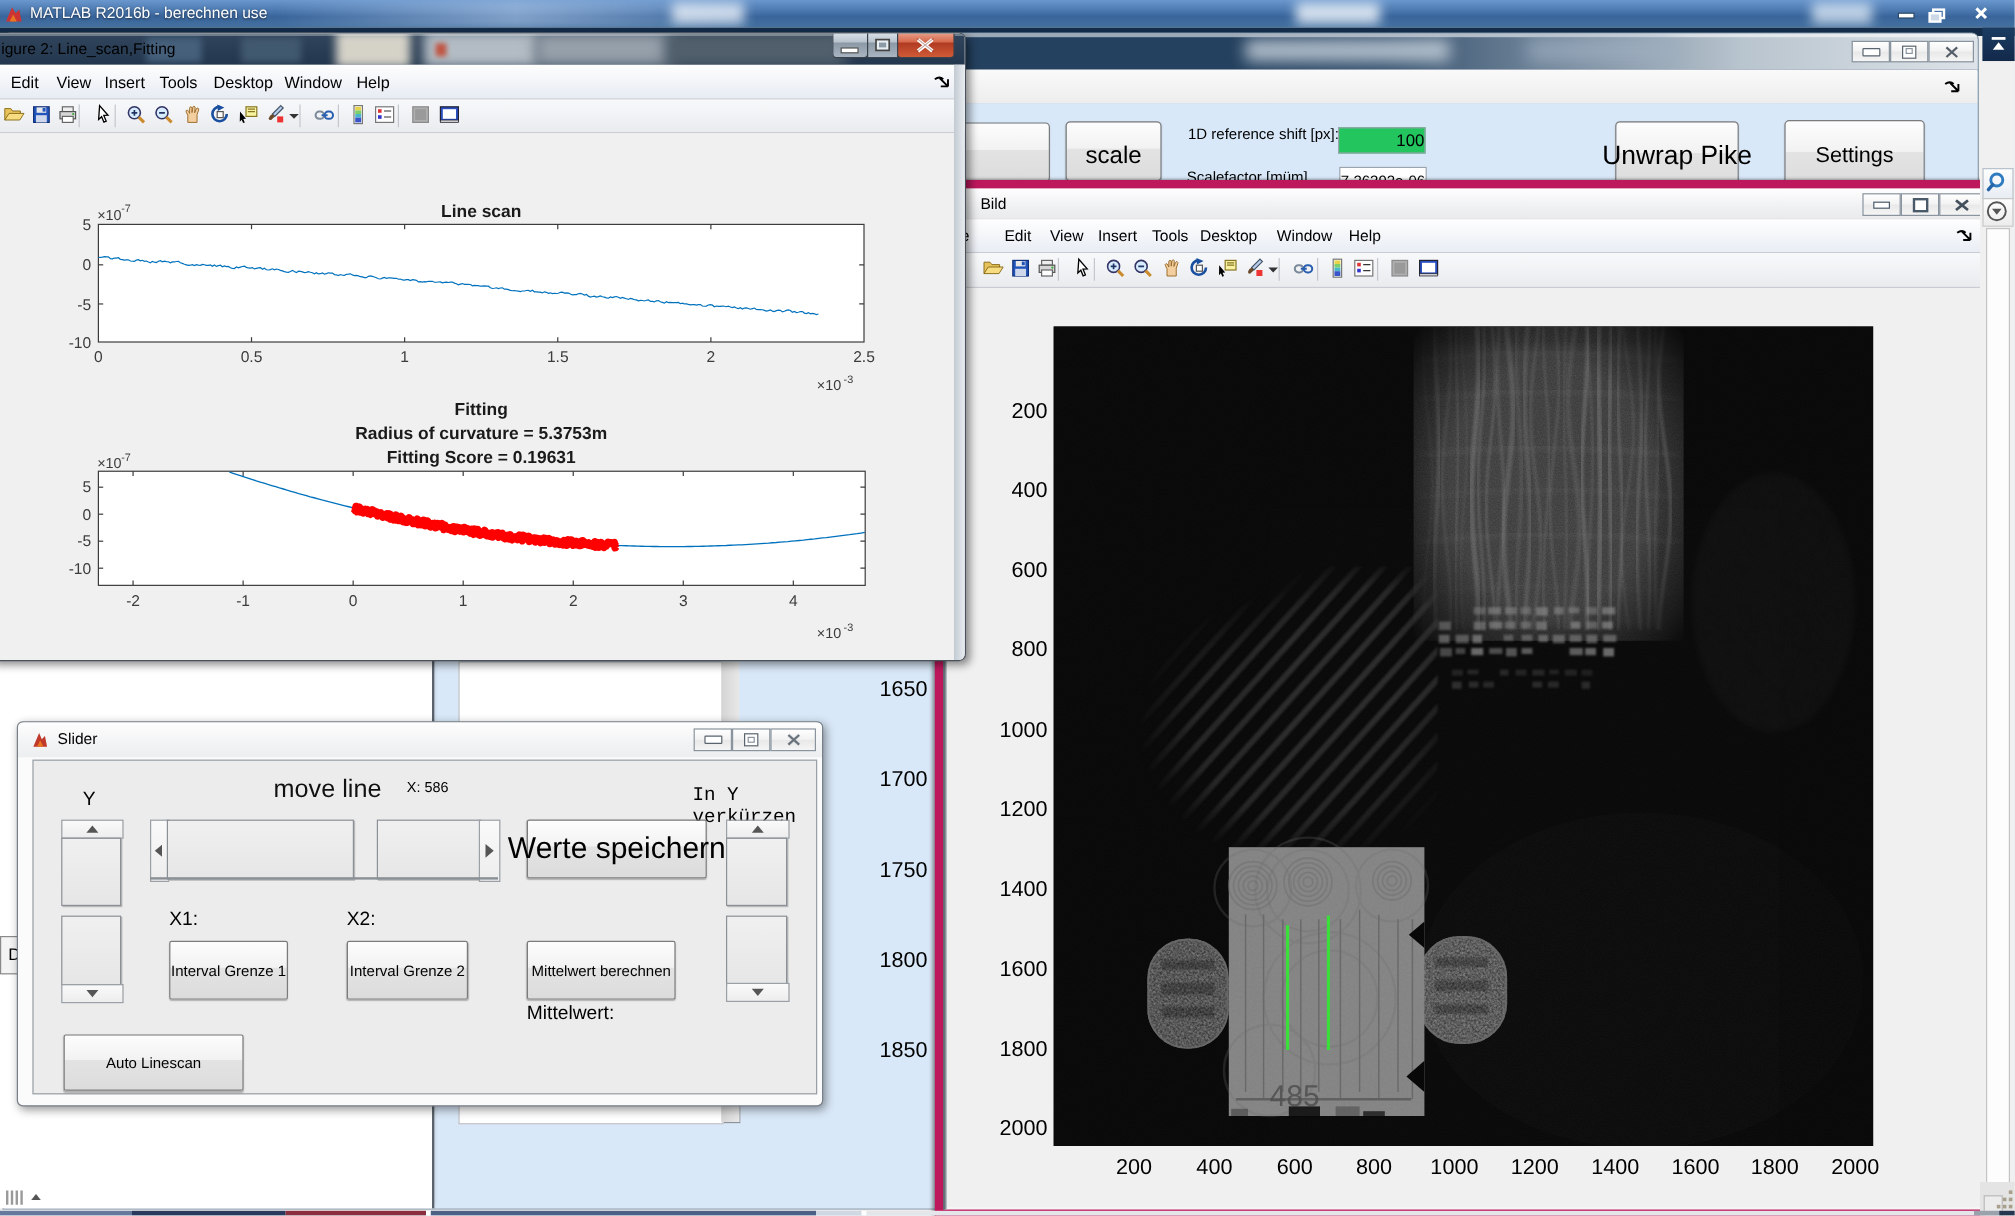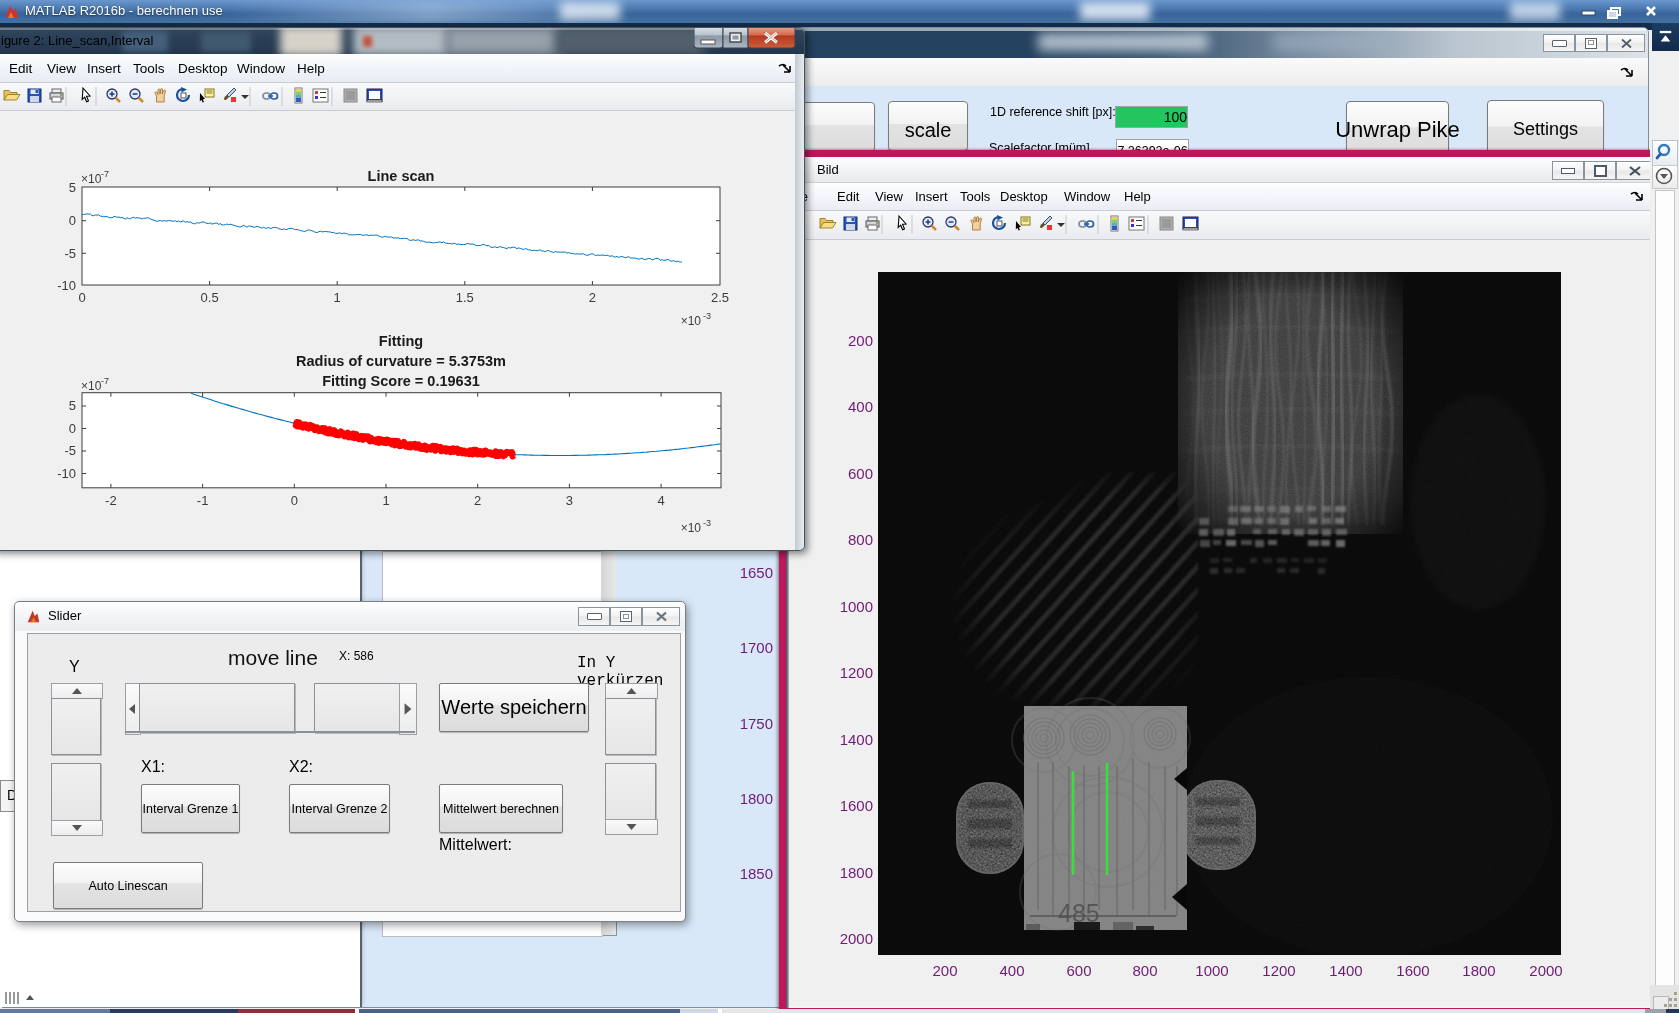--- a/index.html
+++ b/index.html
@@ -1,20 +1,20 @@
 <!DOCTYPE html>
 <html><head>
 <meta charset="utf-8">
 <style>
 html,body{margin:0;padding:0;}
 body{width:1679px;height:1013px;position:relative;overflow:hidden;background:#f0f0f0;font-family:"Liberation Sans",sans-serif;}
 .abs{position:absolute;}
 .btn3d{position:absolute;white-space:nowrap;background:linear-gradient(#fdfdfd,#f2f2f2 45%,#e3e3e3 46%,#dcdcdc);border:1px solid #7b7b7b;border-radius:3px;color:#000;display:flex;align-items:center;justify-content:center;box-shadow:0 1px 1px rgba(0,0,0,.25);}
 .capbtn{position:absolute;background:linear-gradient(#ffffff,#f2f2f2 48%,#e8e8e8 52%,#f5f5f5);border:1px solid #8a949e;display:flex;align-items:center;justify-content:center;}
-.ticklabel{position:absolute;color:#701a75;font-size:15px;}
+.ticklabel{position:absolute;color:#000000;font-size:18px;}
 </style>
 </head>
 <body>
 <svg width="0" height="0" style="position:absolute">
 <defs>
 <g id="i-open">
         <path d="M1 13 L1 3.5 L6 3.5 L7.5 5.5 L14 5.5 L14 7.5 L1 13" fill="#e8c35a" stroke="#8a6d1a" stroke-width="0.8"></path>
         <path d="M1 13 L4.5 7.5 L17 7.5 L13.5 13 Z" fill="#f7dc82" stroke="#8a6d1a" stroke-width="0.8"></path>
       </g>
 <g id="i-save">
@@ -501,21 +501,21 @@
 
   <div class="abs" style="left:0;top:0;width:100%;height:26px;background:linear-gradient(#31455c,#22364d);overflow:hidden;">
     <div class="abs" style="left:129px;top:3px;width:46px;height:21px;background:#46607c;filter:blur(3px);"></div>
     <div class="abs" style="left:208px;top:3px;width:50px;height:21px;background:#41596f;filter:blur(3px);"></div>
     <div class="abs" style="left:287px;top:-2px;width:62px;height:30px;background:#d5d2c8;filter:blur(4px);"></div>
     <div class="abs" style="left:360px;top:-2px;width:95px;height:30px;background:#b3bcc4;filter:blur(5px);"></div>
     <div class="abs" style="left:370px;top:8px;width:9px;height:11px;background:#c05340;filter:blur(2px);"></div>
     <div class="abs" style="left:452px;top:-2px;width:115px;height:30px;background:#97a1ab;filter:blur(6px);"></div>
     <div class="abs" style="left:562px;top:-2px;width:150px;height:30px;background:#52606c;filter:blur(6px);"></div>
     <div class="abs" style="left:0;top:0;width:100%;height:2px;background:rgba(255,255,255,.3);"></div>
-    <div class="abs" style="left:8px;top:5px;font-size:13px;color:#000;">igure 2: Line_scan,Interval</div>
+    <div class="abs" style="left:8px;top:5px;font-size:13px;color:#000;">igure 2: Line_scan,Fitting</div>
   </div>
 
   <div class="abs" style="left:701px;top:0px;width:102px;height:21px;">
     <svg width="102" height="21" viewBox="0 0 102 21">
       <defs>
         <linearGradient id="aerobtn" x1="0" y1="0" x2="0" y2="1">
             <stop offset="0" stop-color="#e8edf2"></stop>
             <stop offset=".45" stop-color="#b9c4cf"></stop>
             <stop offset=".5" stop-color="#8c99a6"></stop>
             <stop offset="1" stop-color="#aab6c2"></stop>
@@ -724,21 +724,21 @@
         </svg></div>
 <div class="abs" style="left:577px;top:49px;width:51px;height:14px;background:linear-gradient(#fafafa,#ededed);border:1px solid #9aa0a6;"><svg width="51" height="14" viewBox="0 0 14 14" preserveAspectRatio="xMidYMid meet">
           <path d="M7,4 L12,10 L2,10 Z" fill="#555"></path>
         </svg></div>
 <div class="abs" style="left:577px;top:64px;width:49px;height:55px;background:linear-gradient(#f0f0f0,#e6e6e6);border:1px solid #8a9096;box-shadow:1px 1px 0 #b8b8b8;"></div>
 <div class="abs" style="left:577px;top:129px;width:49px;height:56px;background:linear-gradient(#f0f0f0,#e6e6e6);border:1px solid #8a9096;box-shadow:1px 1px 0 #b8b8b8;"></div>
 <div class="abs" style="left:577px;top:185px;width:51px;height:14px;background:linear-gradient(#fafafa,#ededed);border:1px solid #9aa0a6;"><svg width="51" height="14" viewBox="0 0 14 14" preserveAspectRatio="xMidYMid meet">
           <path d="M2,4 L12,4 L7,10 Z" fill="#555"></path>
         </svg></div>
 <div class="abs" style="left:97px;top:97px;width:290px;height:2px;background:#8a9096;"></div>
-<div class="btn3d" style="left:411px;top:49px;width:148px;height:47px;font-size:20px;border-radius:2px;">Werte speichern</div>
+<div class="btn3d" style="left:411px;top:49px;width:148px;height:47px;font-size:25px;border-radius:2px;">Werte speichern</div>
 <div class="abs" style="left:113px;top:124px;font-size:16px;">X1:</div>
 <div class="abs" style="left:261px;top:124px;font-size:16px;">X2:</div>
 <div class="btn3d" style="left:113px;top:150px;width:97px;height:47px;font-size:12.5px;border-radius:2px;">Interval Grenze 1</div>
 <div class="btn3d" style="left:261px;top:150px;width:99px;height:47px;font-size:12.5px;border-radius:2px;">Interval Grenze 2</div>
 <div class="btn3d" style="left:411px;top:150px;width:122px;height:47px;font-size:12.5px;border-radius:2px;">Mittelwert berechnen</div>
 <div class="abs" style="left:411px;top:202px;font-size:16px;">Mittelwert:</div>
 <div class="btn3d" style="left:25px;top:228px;width:148px;height:45px;font-size:12.5px;border-radius:2px;">Auto Linescan</div>
   </div>
 </div>
 

